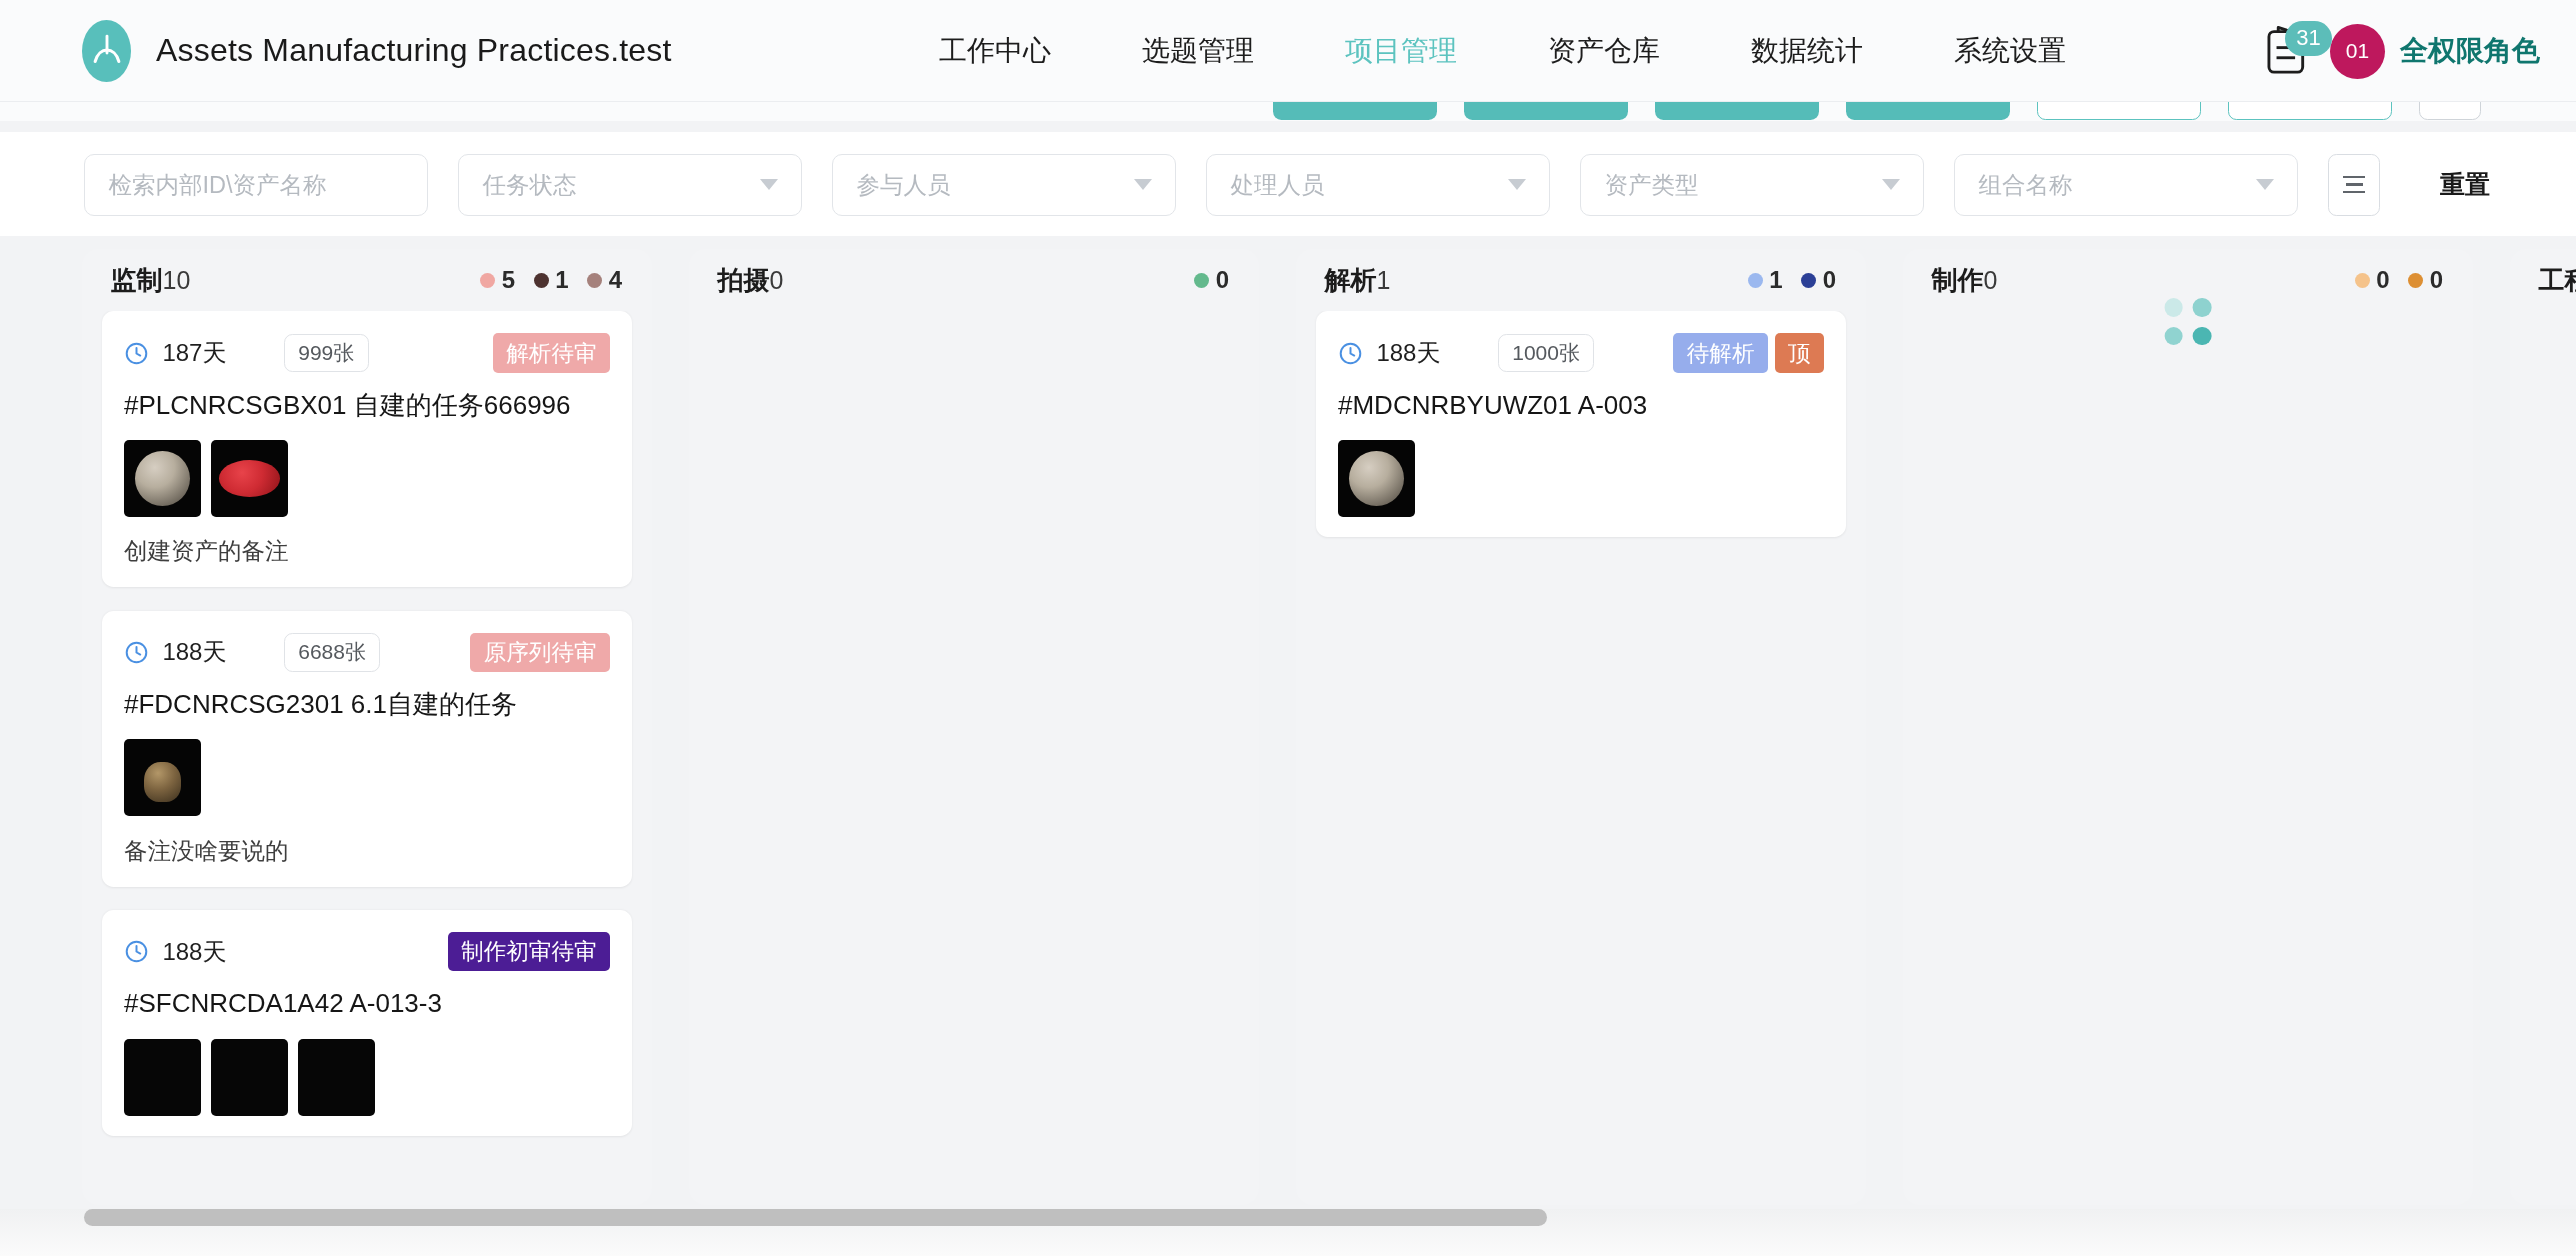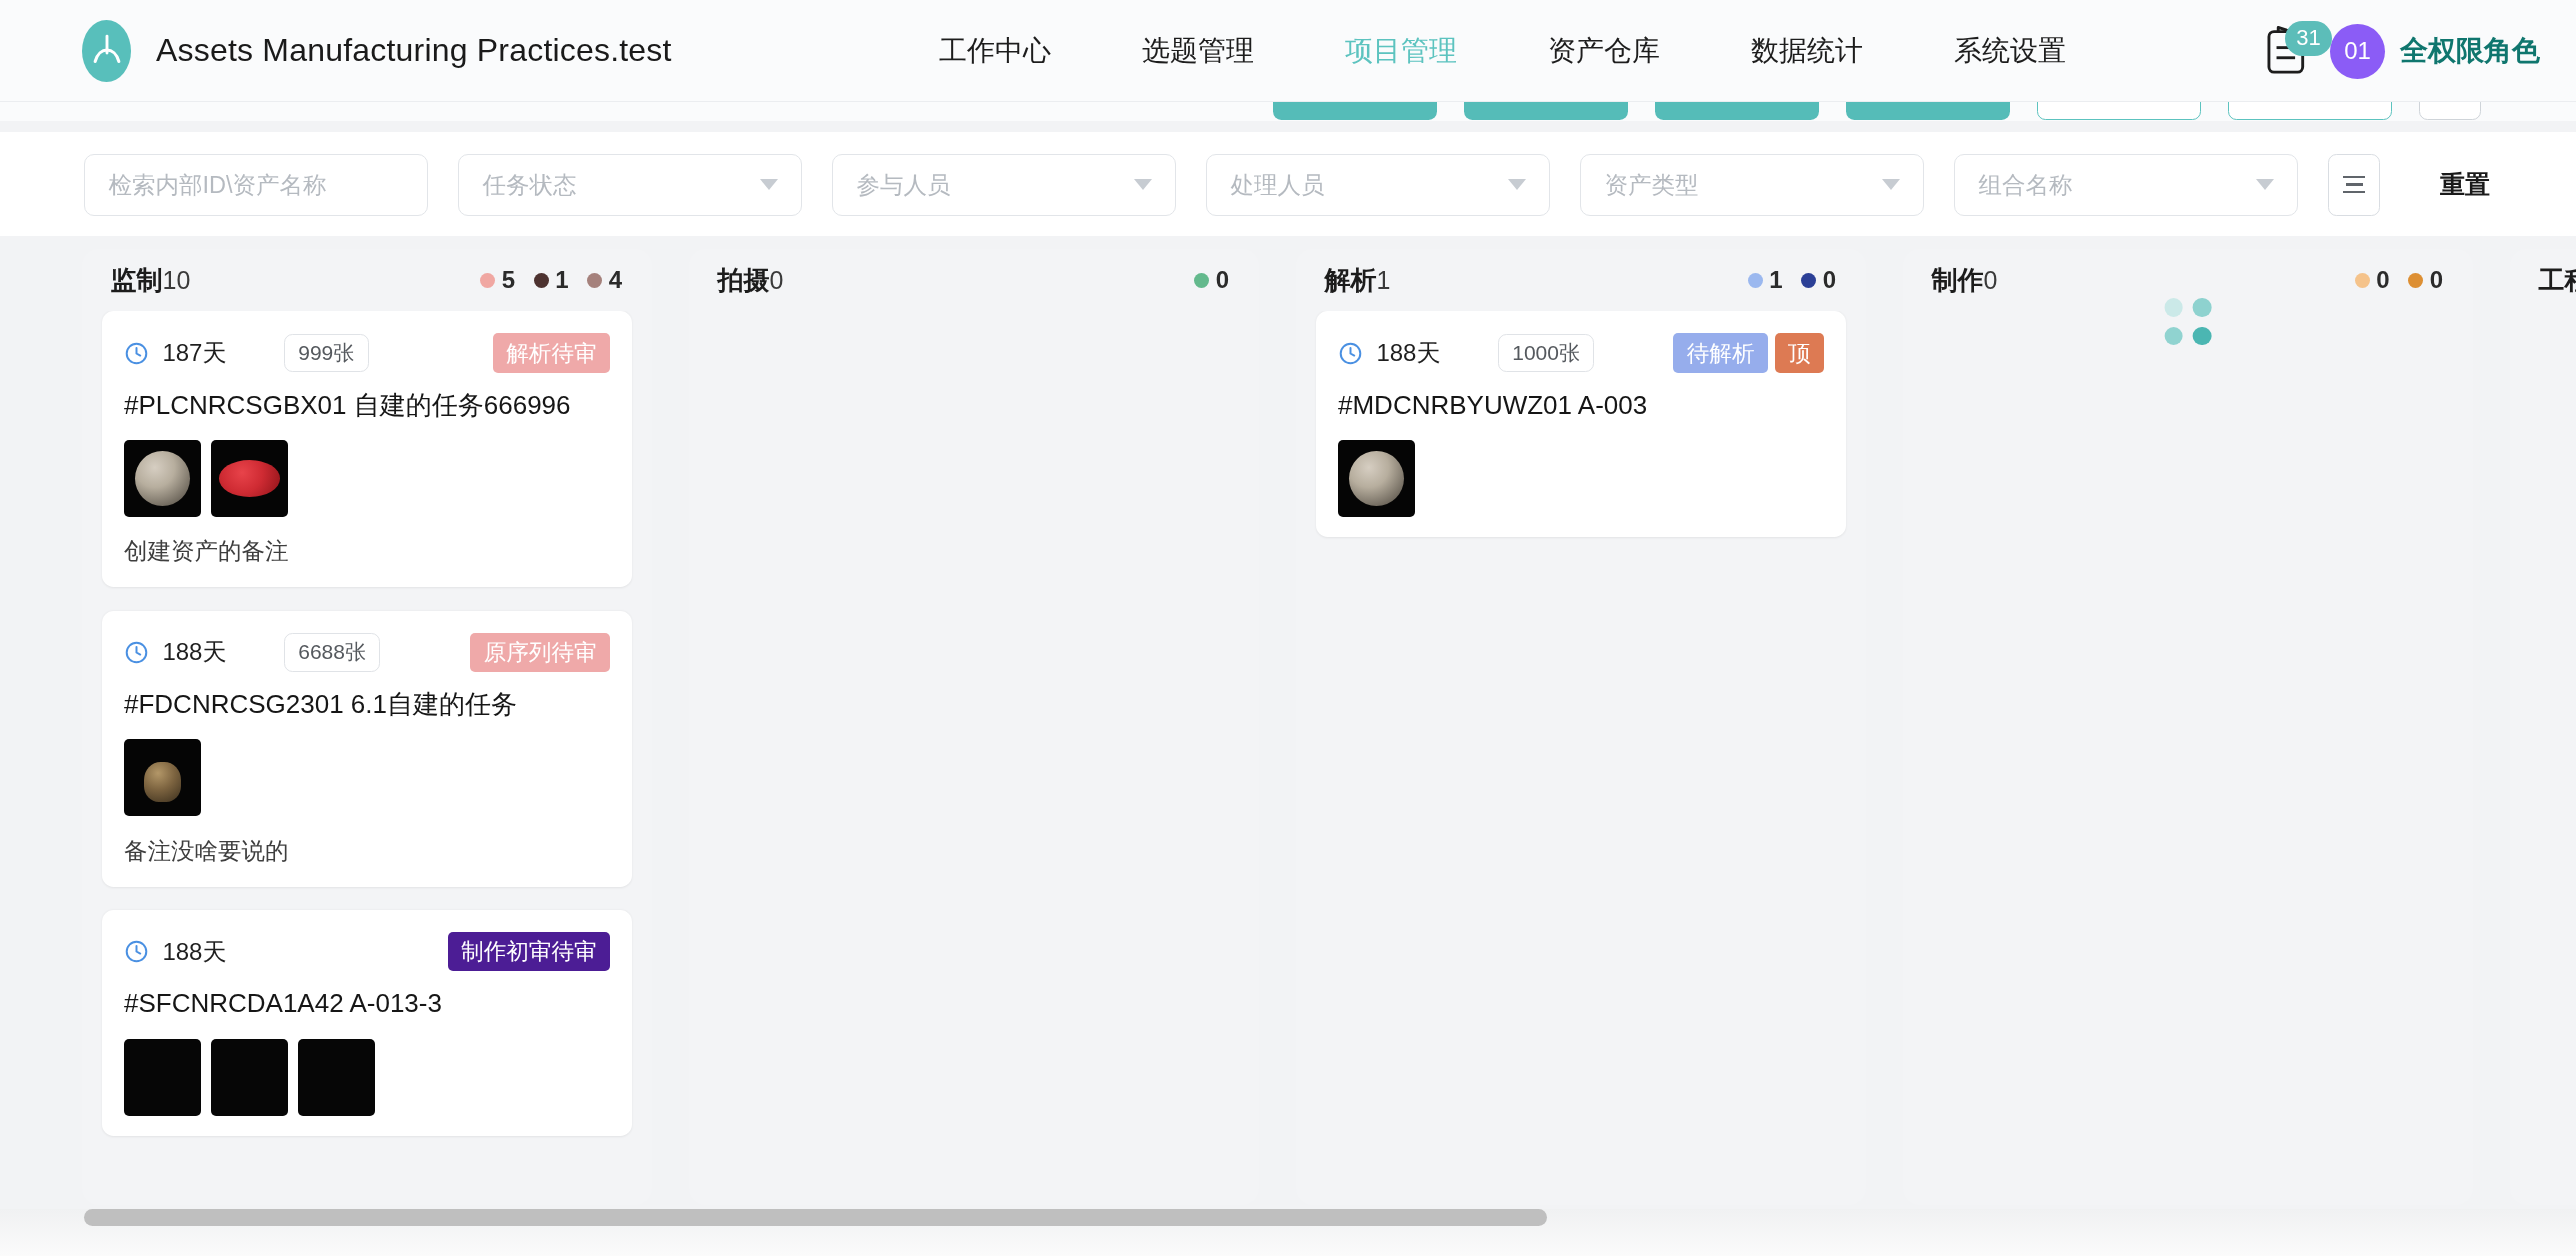--- a/index.html
+++ b/index.html
@@ -46,21 +46,21 @@
   .notifwrap { position: relative; width: 52px; height: 54px; }
   .notifbadge {
     position: absolute; left: 22px; top: -3.4px;
     min-width: 47px; height: 35px; border-radius: 17.6px;
     background: #5cbdb9; color: #fff; font-size: 22px;
     display: flex; align-items: center; justify-content: center;
     padding: 0 8.4px;
   }
   .avatar {
     width: 55px; height: 55px; border-radius: 50%;
-    background: #8b5cf6; color: #fff; font-size: 24px;
+    background: #be185d; color: #fff; font-size: 21px;
     display: flex; align-items: center; justify-content: center;
   }
   .username { font-size: 28px; font-weight: bold; color: #0f766e; white-space: nowrap; }
 
   
   .clippedrow {
     position: absolute; left: 0; top: 102px; width: 2576px; height: 19px;
     overflow: hidden; background: #fafbfc;
   }
   .clippedrow .inner {

